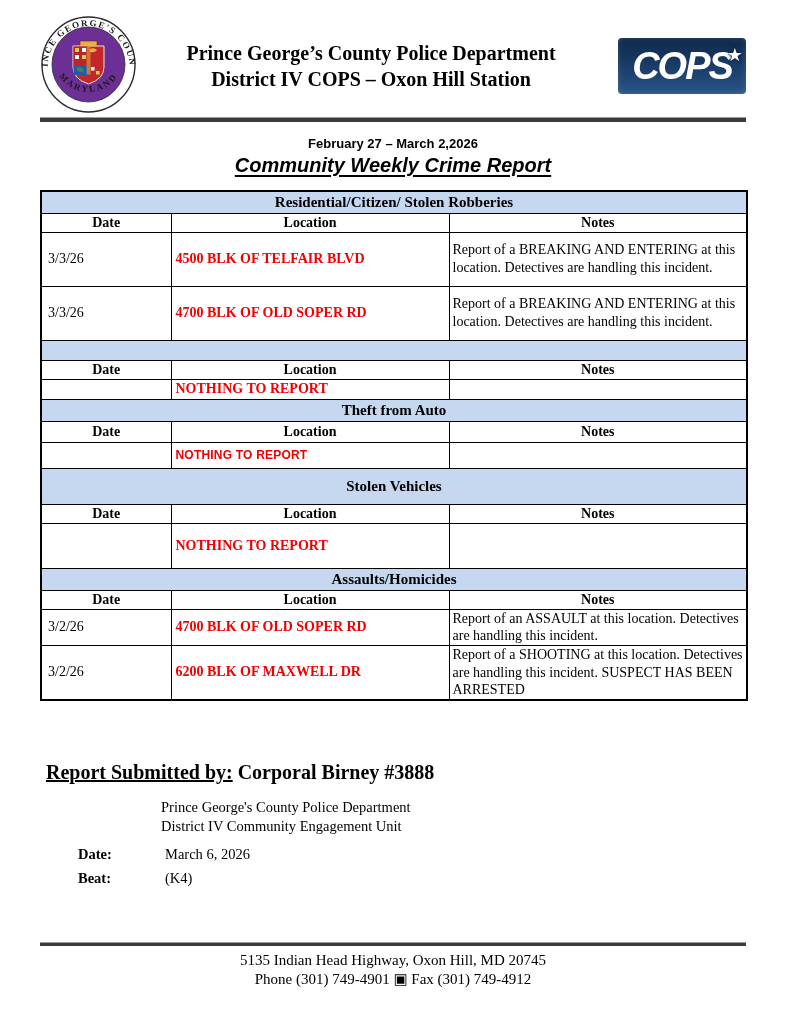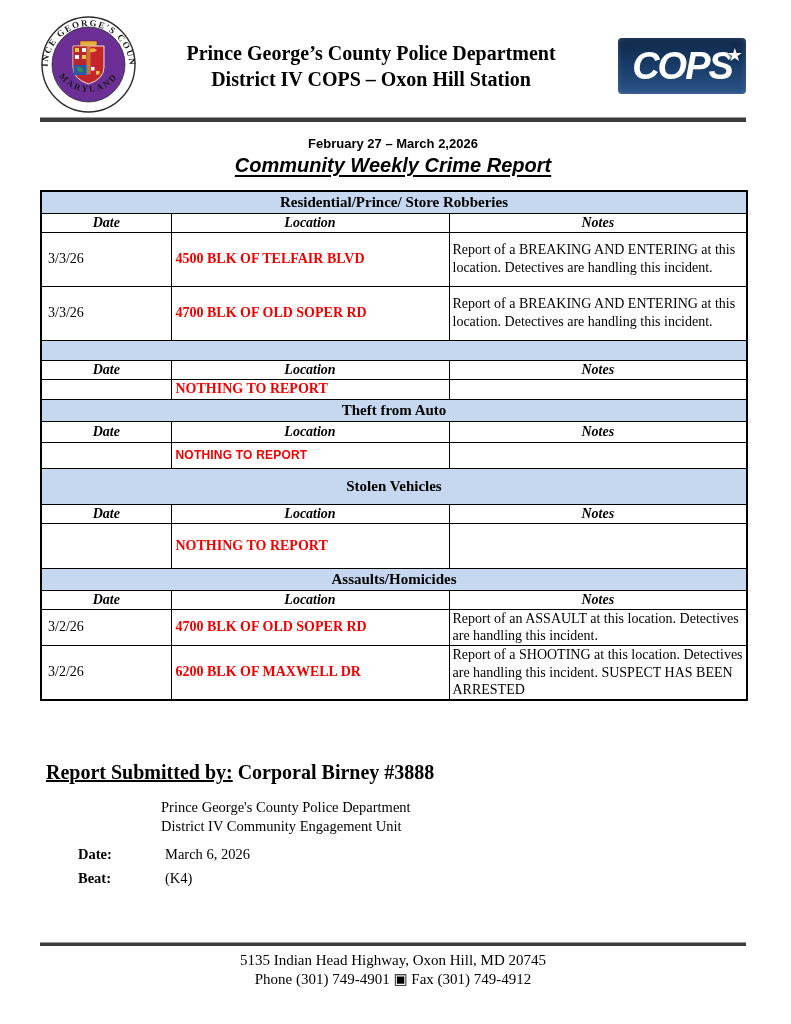--- a/index.html
+++ b/index.html
@@ -33,21 +33,21 @@
   }
   .report-title{
     text-align:center;margin-top:3px;font-family:"Liberation Sans",sans-serif;
     font-weight:bold;font-style:italic;font-size:20px;
     text-decoration:underline;text-decoration-thickness:2px;text-underline-offset:3px;
   }
   
   table.crime{border-collapse:collapse;border:2px solid #000;table-layout:fixed;width:706px;margin-top:13px;}
   table.crime td{border:1px solid #000;font-size:14px;overflow:hidden;vertical-align:middle;}
   tr.r-sec td{background:#c6d8ef;font-weight:bold;text-align:center;font-size:15px;padding:1px 0;}
-  tr.r-cols td{font-weight:bold;text-align:center;font-size:14px;padding:0;font-style:italic;}
+  tr.r-cols td{font-weight:bold;text-align:center;font-size:14px;padding:0;}
   td.c-date{padding:1px 2px 1px 6px;}
   td.c-loc{color:#f00000;font-weight:bold;padding:1px 4px;}
   td.c-notes{vertical-align:top;text-align:left;padding:0 3px;line-height:17.6px;}
   td.c-loc.sans{font-family:"Liberation Sans",sans-serif;font-size:12px;letter-spacing:0.2px;}
   
   .submitted{margin:60px 0 0 6px;font-size:20px;font-weight:bold;}
   .submitted .lbl{text-decoration:underline;}
   .unit-block{margin:14px 0 0 121px;font-size:14.5px;line-height:19px;}
   .meta{margin-top:6px;}
   .meta-row{display:flex;margin-left:38px;font-size:14.5px;line-height:24px;}
@@ -107,21 +107,21 @@
 
   <table class="crime">
     <colgroup>
         <col style="width:130px">
         <col style="width:278px">
         <col style="width:298px">
       </colgroup>
     <tbody>
 
       <tr class="r-sec" style="height:22px">
-        <td colspan="3">Residential/Prince/ Store Robberies</td>
+        <td colspan="3">Residential/Citizen/ Stolen Robberies</td>
       </tr>
       <tr class="r-cols" style="height:19px">
         <td>Date</td>
         <td>Location</td>
         <td>Notes</td>
       </tr>
       <tr style="height:54px">
         <td class="c-date">3/3/26</td>
         <td class="c-loc">4500 BLK OF TELFAIR BLVD</td>
         <td class="c-notes">Report of a BREAKING AND ENTERING at this location. Detectives are handling this incident.</td>

